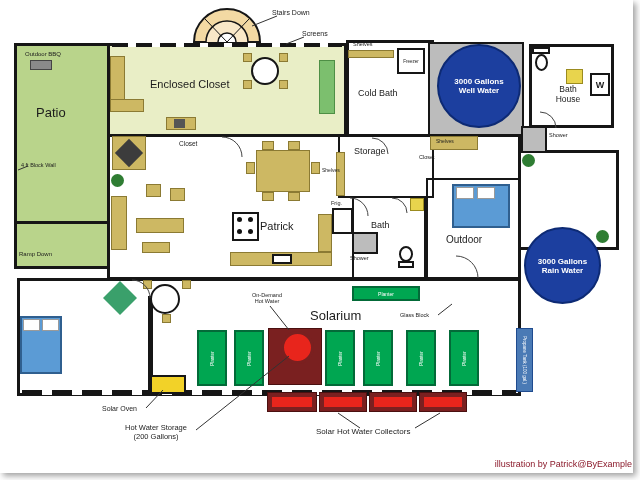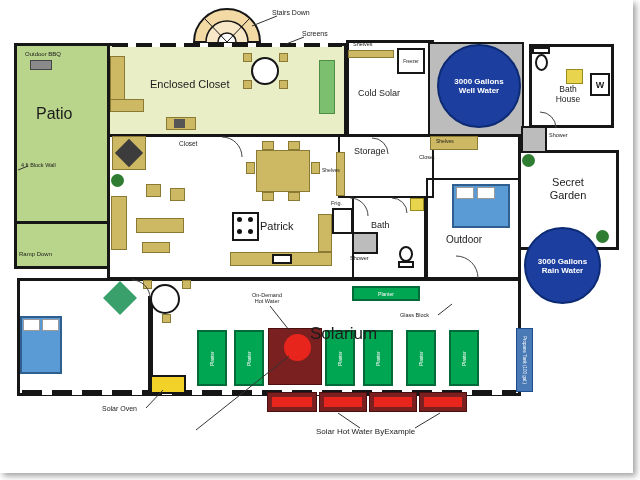--- a/index.html
+++ b/index.html
@@ -197,52 +197,53 @@
       <path d="M 132 280 a 18 18 0 0 1 18 18"></path>
       <path d="M 556 128 a 16 16 0 0 0 -16 -16"></path>
       <path d="M 372 138 a 16 16 0 0 1 16 16"></path>
     </g>
   </svg>
 
   <div class="lbl" style="left:272px;top:9px;font-size:7px">Stairs Down</div>
   <div class="lbl" style="left:302px;top:30px;font-size:7px">Screens</div>
 
   <div class="lbl" style="left:25px;top:51px;font-size:6px">Outdoor BBQ</div>
-  <div class="lbl" style="left:36px;top:105px;font-size:16px">Patio</div>
+  <div class="lbl" style="left:36px;top:105px;font-size:13px">Patio</div>
   <div class="lbl" style="left:21px;top:162px;font-size:5.5px">4 ft Block Wall</div>
   <div class="lbl" style="left:19px;top:251px;font-size:6px">Ramp Down</div>
 
   <div class="lbl" style="left:150px;top:78px;font-size:11px">Enclosed Closet</div>
   <div class="lbl" style="left:179px;top:140px;font-size:6.5px">Closet</div>
 
   <div class="lbl" style="left:353px;top:41px;font-size:5.5px">Shelves</div>
-  <div class="lbl" style="left:358px;top:88px;font-size:9px">Cold Solar</div>
+  <div class="lbl" style="left:358px;top:88px;font-size:9px">Cold Bath</div>
 
   <div class="lbl ctr" style="left:546px;top:84px;width:44px;font-size:8.5px">Bath
 House</div>
   <div class="lbl" style="left:549px;top:132px;font-size:5.5px">Shower</div>
 
-  <div class="lbl ctr" style="left:532px;top:176px;width:72px;font-size:11px">Secret
-Garden</div>
 
   <div class="lbl" style="left:354px;top:146px;font-size:9px">Storage</div>
   <div class="lbl" style="left:436px;top:139px;font-size:5px">Shelves</div>
   <div class="lbl" style="left:419px;top:154px;font-size:5.5px">Closet</div>
   <div class="lbl" style="left:322px;top:168px;font-size:5px">Shelves</div>
 
   <div class="lbl" style="left:260px;top:220px;font-size:11px">Patrick</div>
   <div class="lbl" style="left:331px;top:200px;font-size:5.5px">Frig.</div>
 
   <div class="lbl" style="left:371px;top:220px;font-size:9px">Bath</div>
   <div class="lbl" style="left:350px;top:255px;font-size:5.5px">Shower</div>
 
   <div class="lbl" style="left:446px;top:234px;font-size:10px">Outdoor</div>
 
-  <div class="lbl" style="left:310px;top:324px;font-size:17px">Solarium</div>
+  <div class="lbl" style="left:310px;top:308px;font-size:13px">Solarium</div>
   <div class="lbl ctr" style="left:240px;top:292px;width:54px;font-size:5.5px">On-Demand
 Hot Water</div>
   <div class="lbl" style="left:400px;top:312px;font-size:5.5px">Glass Block</div>
 
   <div class="lbl" style="left:102px;top:405px;font-size:7px">Solar Oven</div>
-  <div class="lbl" style="left:316px;top:427px;font-size:8px">Solar Hot Water ByExample</div>
-
+  <div class="lbl ctr" style="left:106px;top:424px;width:100px;font-size:7.5px">Hot Water Storage
+(200 Gallons)</div>
+  <div class="lbl" style="left:316px;top:427px;font-size:8px">Solar Hot Water Collectors</div>
+
+  <div class="lbl" style="left:452px;top:459px;width:180px;text-align:right;font-size:9px;color:#8b1a2b">illustration by Patrick@ByExample</div>
 
 </div>
 
 </body></html>

